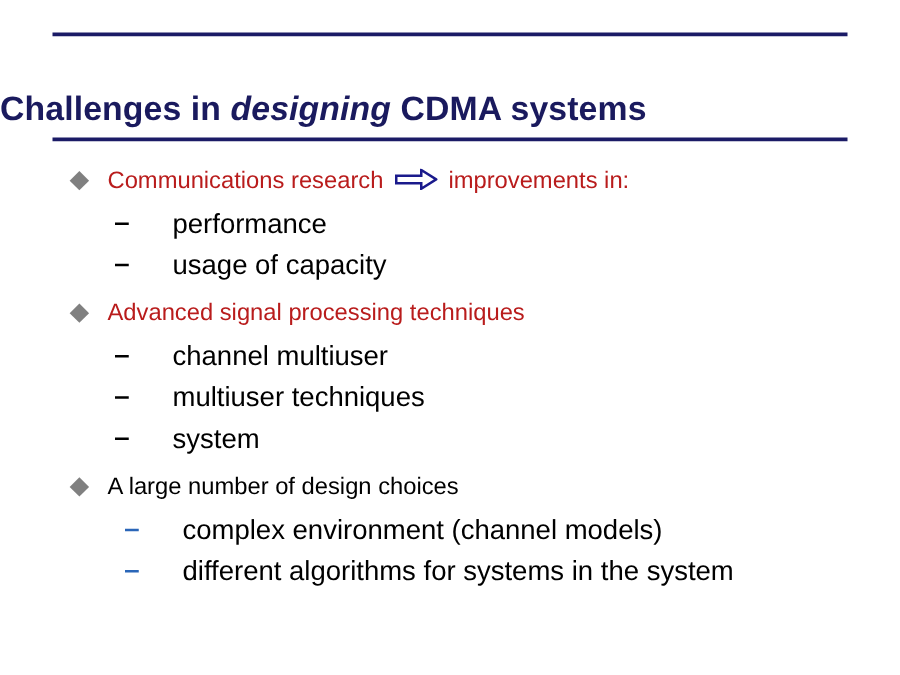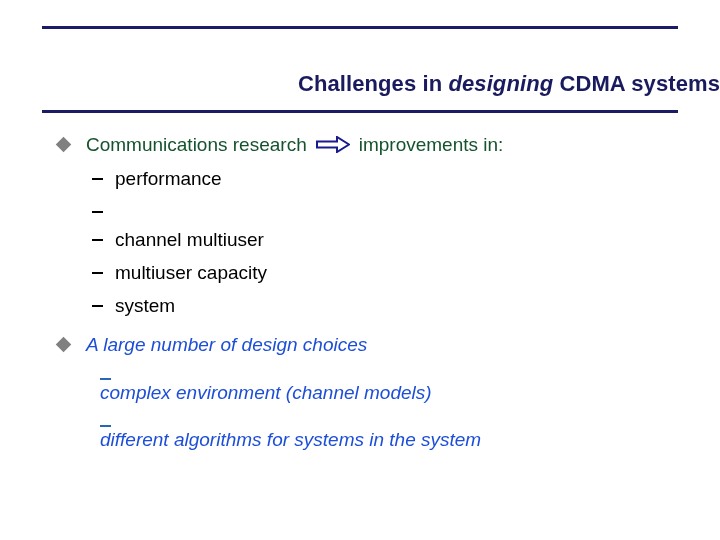--- a/index.html
+++ b/index.html
@@ -30,23 +30,23 @@
   }
   .rule-top { top: 26px; }
   .rule-bottom { top: 110px; }
 
   
   .title {
     position: absolute;
     left: 0;
     top: 52px;
     width: 720px;
-    text-align: right;
+    text-align: left;
     color: #1a1a5e;
-    font-size: 22px;
+    font-size: 27px;
     line-height: 34px;
     letter-spacing: 0.1px;
     white-space: nowrap;
   }
   .title .ital { font-style: italic; }
 
   
   .body {
     position: absolute;
     left: 0;
@@ -68,57 +68,58 @@
     width: 11px;
     height: 11px;
     background: #808080;
     transform: rotate(45deg);
     margin-top: 7px;
     margin-right: 17px;
   }
   .lvl1-text {
     font-size: 19px;
     line-height: 25px;
-    color: #14532d;
+    color: #b91c1c;
     white-space: nowrap;
   }
   .lvl1-text .arrow-wrap {
     display: inline-block;
     vertical-align: middle;
     margin: 0 9px 2px 9px;
   }
   .arrow-svg { display: block; }
 
   .lvl2 {
     display: flex;
     align-items: flex-start;
     margin-bottom: 8px;
   }
   .lvl2:last-child { margin-bottom: 0; }
   .indent-a { padding-left: 92px; }
-  .indent-b { padding-left: 100px; flex-direction: column; }
+  .indent-b { padding-left: 100px; }
 
   .dash {
     flex: 0 0 auto;
     width: 11px;
     height: 2px;
     background: #000000;
     margin-top: 12px;
     margin-right: 12px;
   }
   .lvl2-text {
-    font-size: 19px;
+    font-size: 22px;
     line-height: 25px;
     color: #000000;
     white-space: nowrap;
+    margin-left: 23px;
   }
 
   
   .block-blue .lvl1-text,
-  .block-blue .lvl2-text { color: #1d4ed8; font-style: italic; }
+  .block-blue .lvl2-text { color: #000000; }
   .block-blue .dash { background: #2a66b8; }
 </style>
 </head>
 <body>
 
 <div class="slide">
 
   <div class="rule rule-top"></div>
 
   <h1 class="title"><span>Challenges in </span><span class="ital">designing</span><span> CDMA systems</span></h1>
@@ -133,31 +134,36 @@
         <span class="lvl1-text"><span>Communications research</span><span class="arrow-wrap"><svg class="arrow-svg" width="34" height="17" viewBox="0 0 34 17" aria-hidden="true">
                 <polygon points="1,5.5 21,5.5 21,1 33,8.5 21,16 21,11.5 1,11.5" fill="#ffffff" stroke="#1a1a8c" stroke-width="2" stroke-linejoin="miter"></polygon>
               </svg></span><span>improvements in:</span></span>
       </div>
       <div class="lvl2 indent-a">
         <span class="dash"></span>
         <span class="lvl2-text">performance</span>
       </div>
       <div class="lvl2 indent-a">
         <span class="dash"></span>
+        <span class="lvl2-text">usage of capacity</span>
       </div>
     </div>
 
     <div class="block">
+      <div class="lvl1">
+        <span class="diamond"></span>
+        <span class="lvl1-text">Advanced signal processing techniques</span>
+      </div>
       <div class="lvl2 indent-a">
         <span class="dash"></span>
         <span class="lvl2-text">channel multiuser</span>
       </div>
       <div class="lvl2 indent-a">
         <span class="dash"></span>
-        <span class="lvl2-text">multiuser capacity</span>
+        <span class="lvl2-text">multiuser techniques</span>
       </div>
       <div class="lvl2 indent-a">
         <span class="dash"></span>
         <span class="lvl2-text">system</span>
       </div>
     </div>
 
     <div class="block block-blue">
       <div class="lvl1">
         <span class="diamond"></span>

